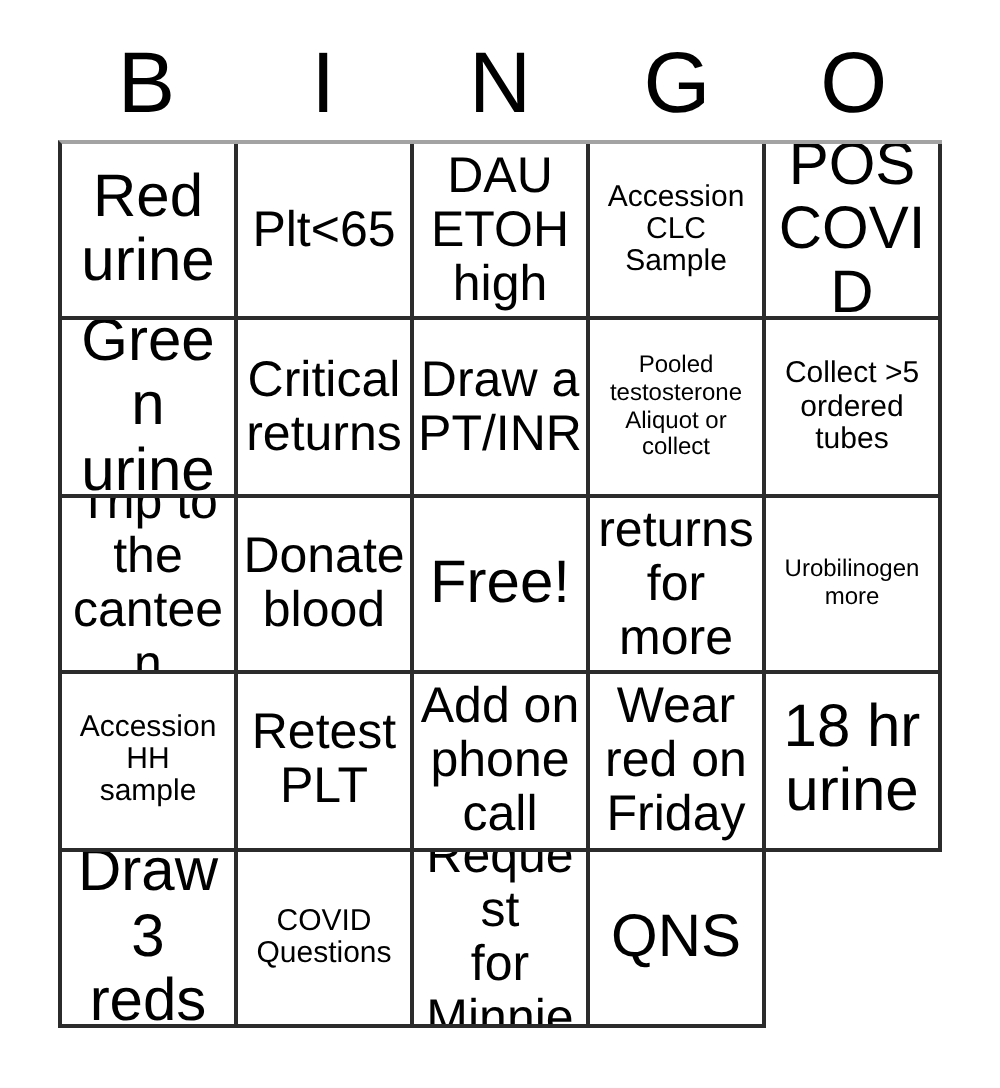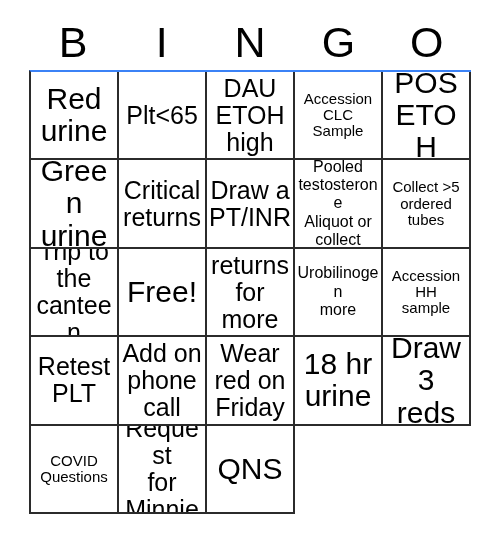--- a/index.html
+++ b/index.html
@@ -40,21 +40,21 @@
     font-weight: 400;
     color: #000000;
     letter-spacing: 0px;
   }
   .grid {
     position: absolute;
     left: 29px;
     top: 70px;
     width: 442px;
     height: 444px;
-    border-top: 2px solid #3b82f6;
+    border-top: 2px solid #a3a3a3;
     border-left: 2px solid #2b2b2b;
     box-sizing: border-box;
     display: grid;
     grid-template-columns: repeat(5, 1fr);
     grid-template-rows: repeat(5, 1fr);
   }
   .cell {
     border-right: 2px solid #2b2b2b;
     border-bottom: 2px solid #2b2b2b;
     box-sizing: border-box;
@@ -71,21 +71,21 @@
     width: 100%;
     line-height: 1.08;
     white-space: pre-line;
     word-break: break-word;
   }
   
   .size-xl .cell-text { font-size: 30px; }
   .size-lg .cell-text { font-size: 25px; }
   .size-md .cell-text { font-size: 25px; }
   .size-sm .cell-text { font-size: 15px; }
-  .size-xs .cell-text { font-size: 16px; line-height: 1.15; }
+  .size-xs .cell-text { font-size: 12px; line-height: 1.15; }
 </style>
 </head>
 <body>
 
 <div class="card">
 
   <div class="header-row">
     <div class="header-cell">B</div>
     <div class="header-cell">I</div>
     <div class="header-cell">N</div>
@@ -106,21 +106,21 @@
 ETOH
 high</span>
       </div>
       <div class="cell size-sm">
         <span class="cell-text">Accession
 CLC
 Sample</span>
       </div>
       <div class="cell size-xl">
         <span class="cell-text">POS
-ETOH</span>
+COVID</span>
       </div>
       <div class="cell size-xl">
         <span class="cell-text">Green
 urine</span>
       </div>
       <div class="cell size-lg">
         <span class="cell-text">Critical
 returns</span>
       </div>
       <div class="cell size-lg">
@@ -136,20 +136,24 @@
       <div class="cell size-sm">
         <span class="cell-text">Collect &gt;5
 ordered
 tubes</span>
       </div>
       <div class="cell size-md">
         <span class="cell-text">Trip to
 the
 canteen</span>
       </div>
+      <div class="cell size-lg">
+        <span class="cell-text">Donate
+blood</span>
+      </div>
       <div class="cell size-xl">
         <span class="cell-text">Free!</span>
       </div>
       <div class="cell size-md">
         <span class="cell-text">Pt returns
 for more
 collect</span>
       </div>
       <div class="cell size-xs">
         <span class="cell-text">Urobilinogen

